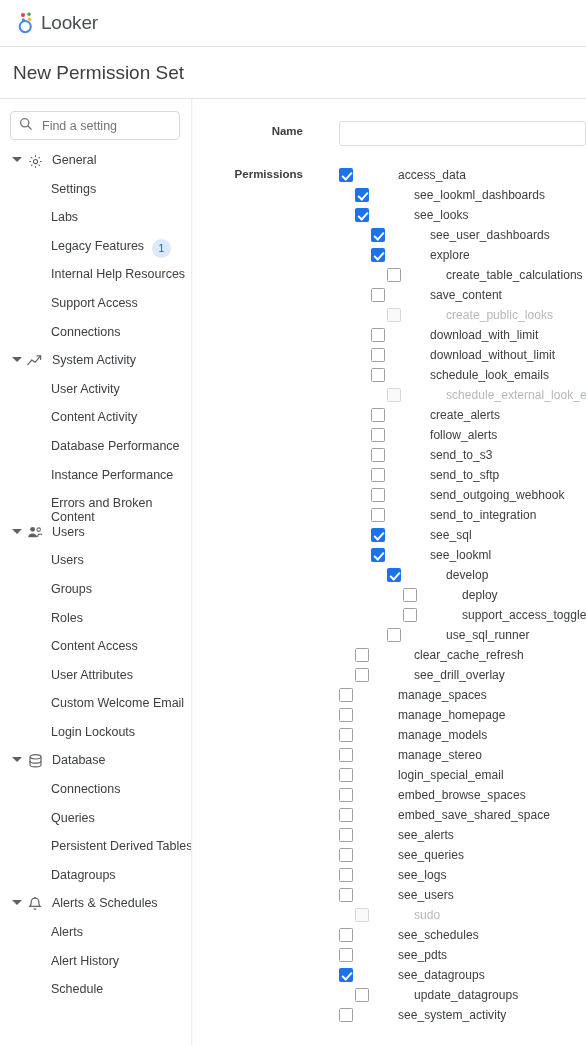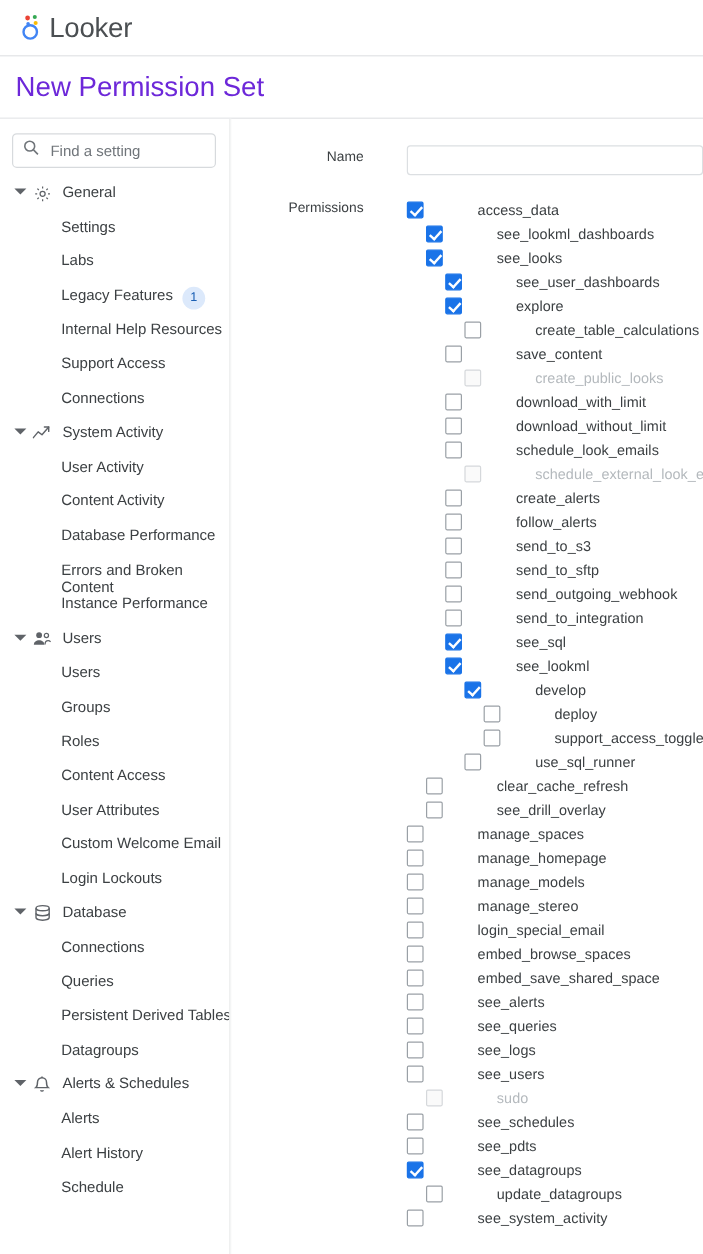--- a/index.html
+++ b/index.html
@@ -16,36 +16,36 @@
     height: 47px;
     border-bottom: 1px solid #e1e3e5;
     display: flex;
     align-items: center;
     padding-left: 17px;
     background: #fff;
   }
   #logo-wrap { display: flex; align-items: center; gap: 5px; }
   .logo-mark { width: 19px; height: 22px; position: relative; }
   .logo-text {
-    font-size: 23px;
+    font-size: 19px;
     color: #4b4f52;
     letter-spacing: -0.2px;
   }
 
   
   #page-title-bar {
     height: 52px;
     border-bottom: 1px solid #e1e3e5;
     display: flex;
     align-items: center;
     padding-left: 13px;
   }
   #page-title {
-    font-size: 23px;
-    color: #6d28d9;
+    font-size: 19px;
+    color: #404040;
     font-weight: 400;
   }
 
   
   #content { display: flex; height: 946px; position: relative; }
 
   
   #sidebar {
     width: 193px;
     min-width: 193px;
@@ -142,21 +142,21 @@
     padding-top: 22px;
     position: relative;
     overflow: hidden;
   }
   .form-row { display: flex; align-items: flex-start; }
   .form-label {
     width: 76px;
     min-width: 76px;
     text-align: right;
     font-size: 11.5px;
-    font-weight: normal;
+    font-weight: bold;
     color: #3c4043;
     padding-top: 4px;
     margin-right: 0;
   }
   #name-row { margin-left: 34px; margin-bottom: 18px; }
   #name-input {
     margin-left: 36px;
     width: 300px;
     height: 25px;
     border: 1px solid #dcdfe2;
@@ -294,24 +294,24 @@
         <div class="nav-item">
           <span>User Activity</span>
         </div>
         <div class="nav-item">
           <span>Content Activity</span>
         </div>
         <div class="nav-item">
           <span>Database Performance</span>
         </div>
         <div class="nav-item">
+          <span>Instance Performance</span>
+        </div>
+        <div class="nav-item">
           <span>Errors and Broken Content</span>
-        </div>
-        <div class="nav-item">
-          <span>Instance Performance</span>
         </div>
         <div class="nav-group">
           <span class="caret"></span>
           <span class="gicon">
             <svg width="16" height="15" viewBox="0 0 20 18" fill="#5f6368">
               <circle cx="7" cy="5" r="3"></circle>
               <path d="M1.5 15c0-3 2.6-4.7 5.5-4.7S12.5 12 12.5 15z"></path>
               <circle cx="14.6" cy="5.4" r="2.2" fill="none" stroke="#5f6368" stroke-width="1.3"></circle>
               <path d="M13.2 14.6c0-2.3 1.4-3.8 3.2-3.8 1 0 1.9.4 2.5 1.2" fill="none" stroke="#5f6368" stroke-width="1.3"></path>
             </svg>

